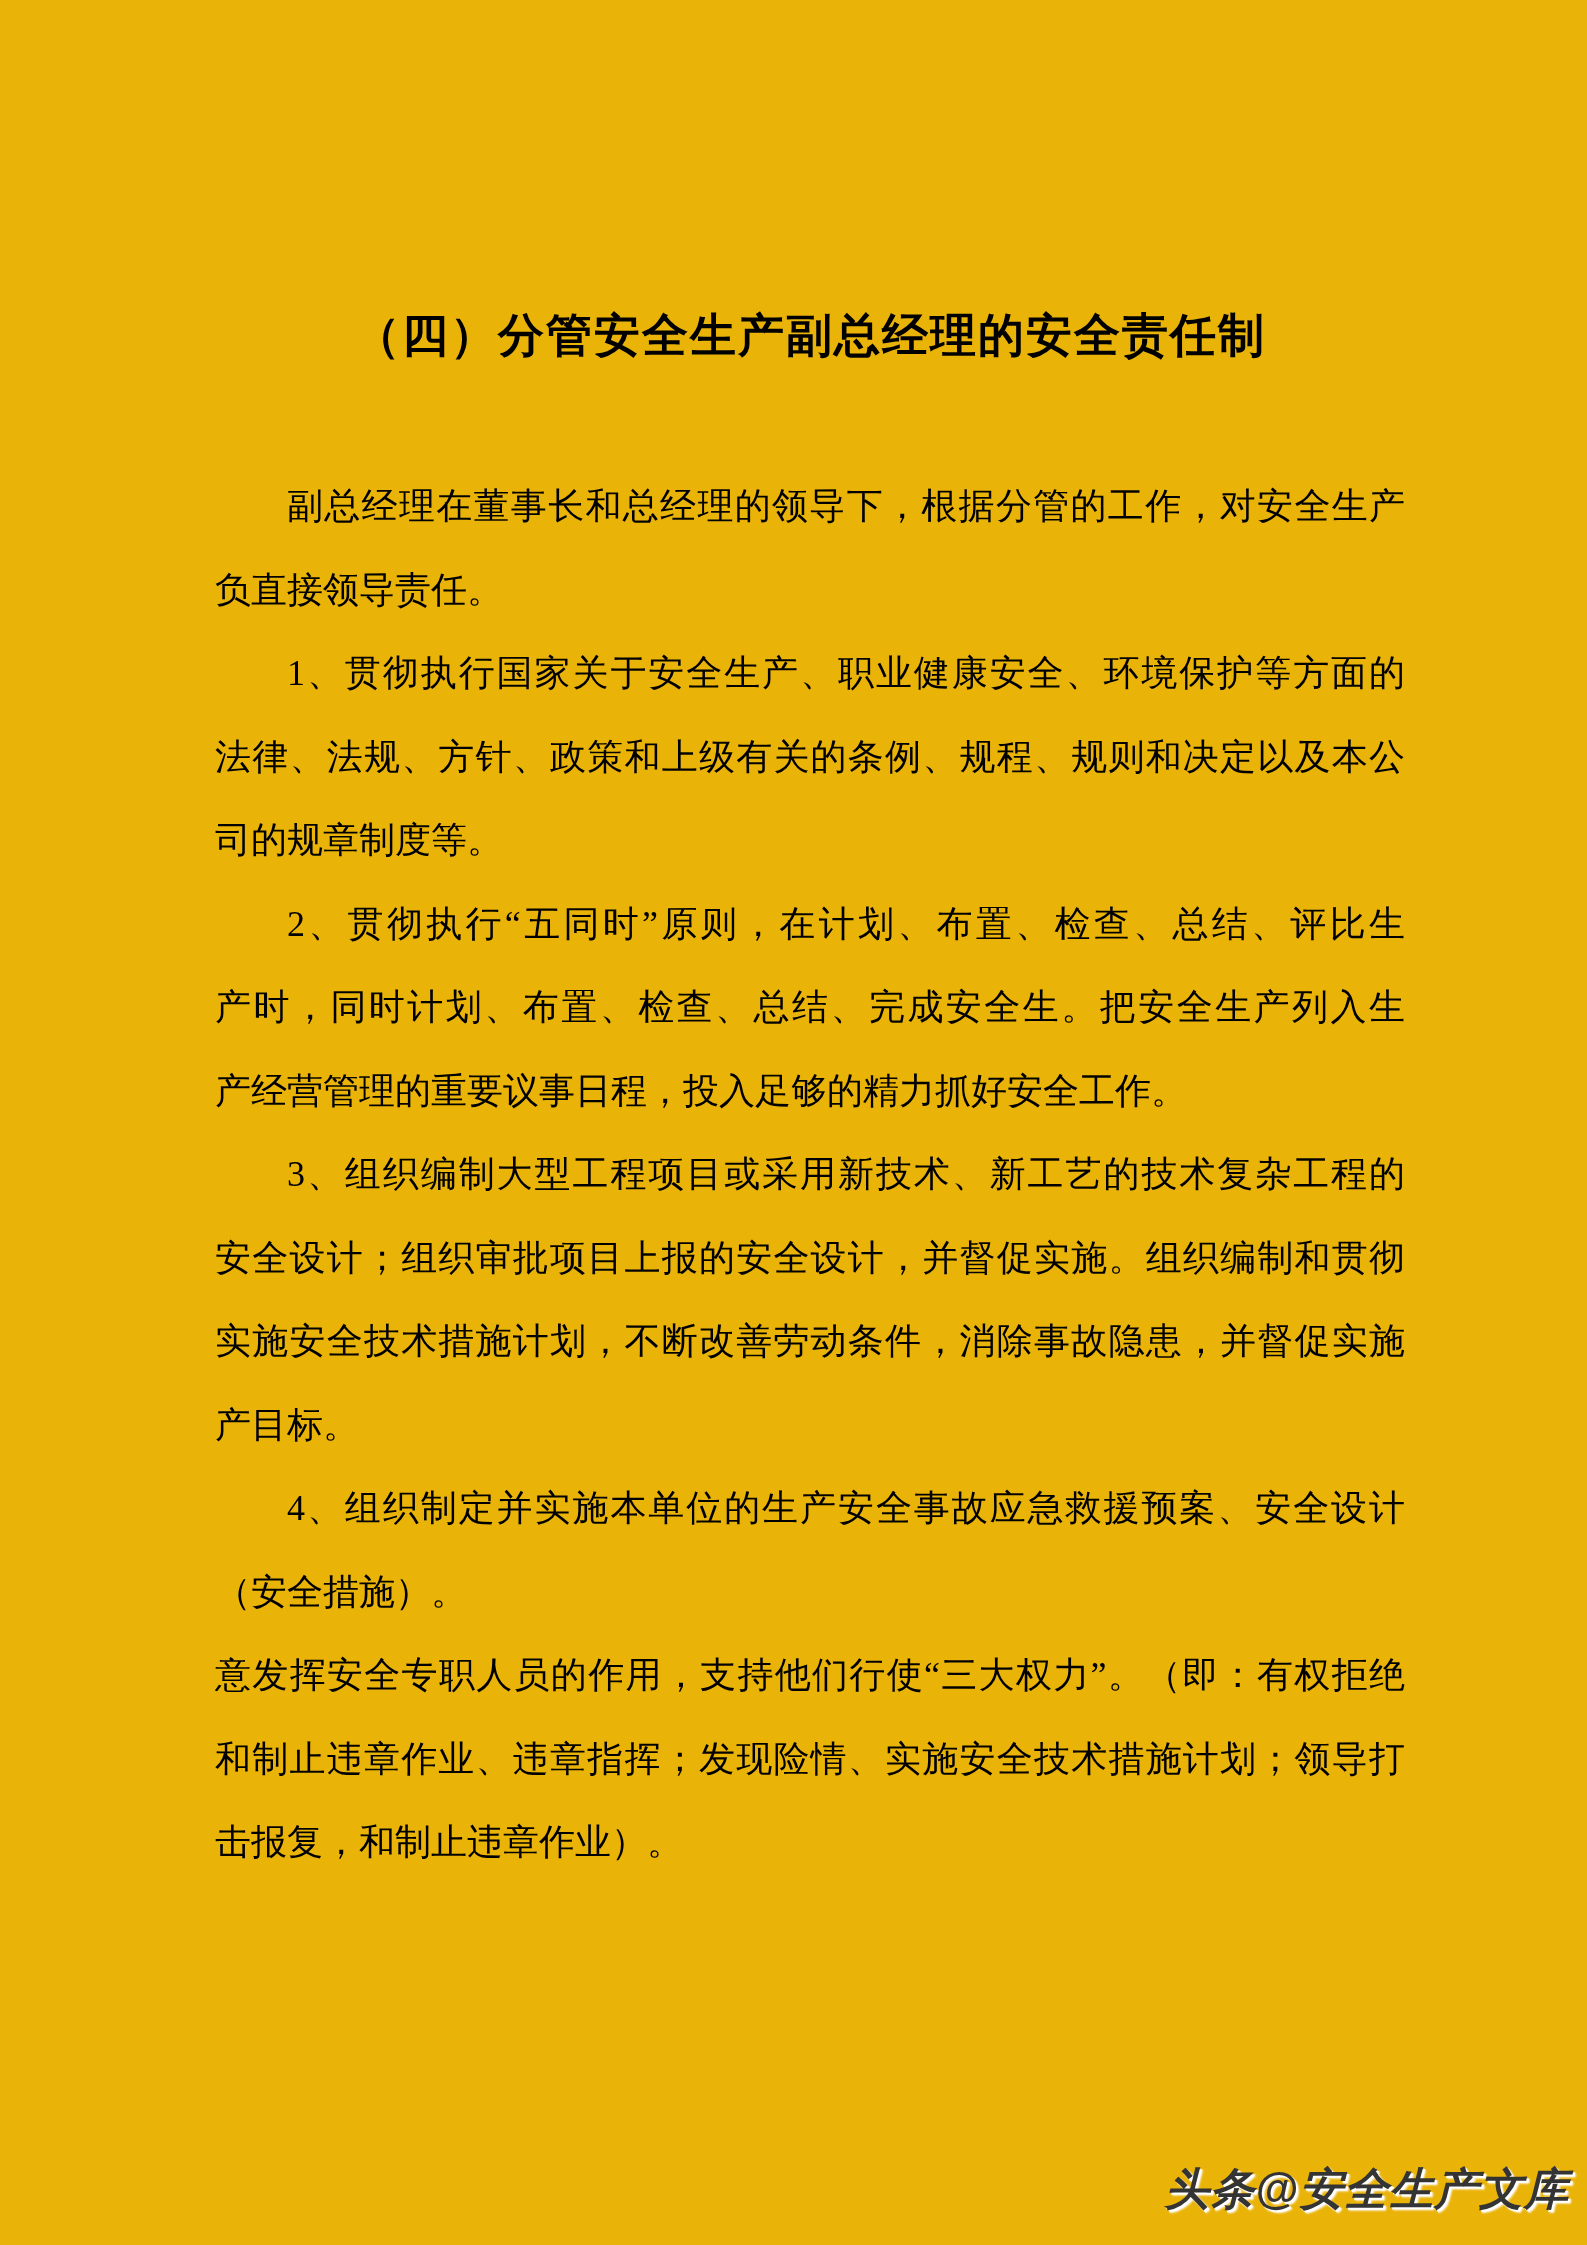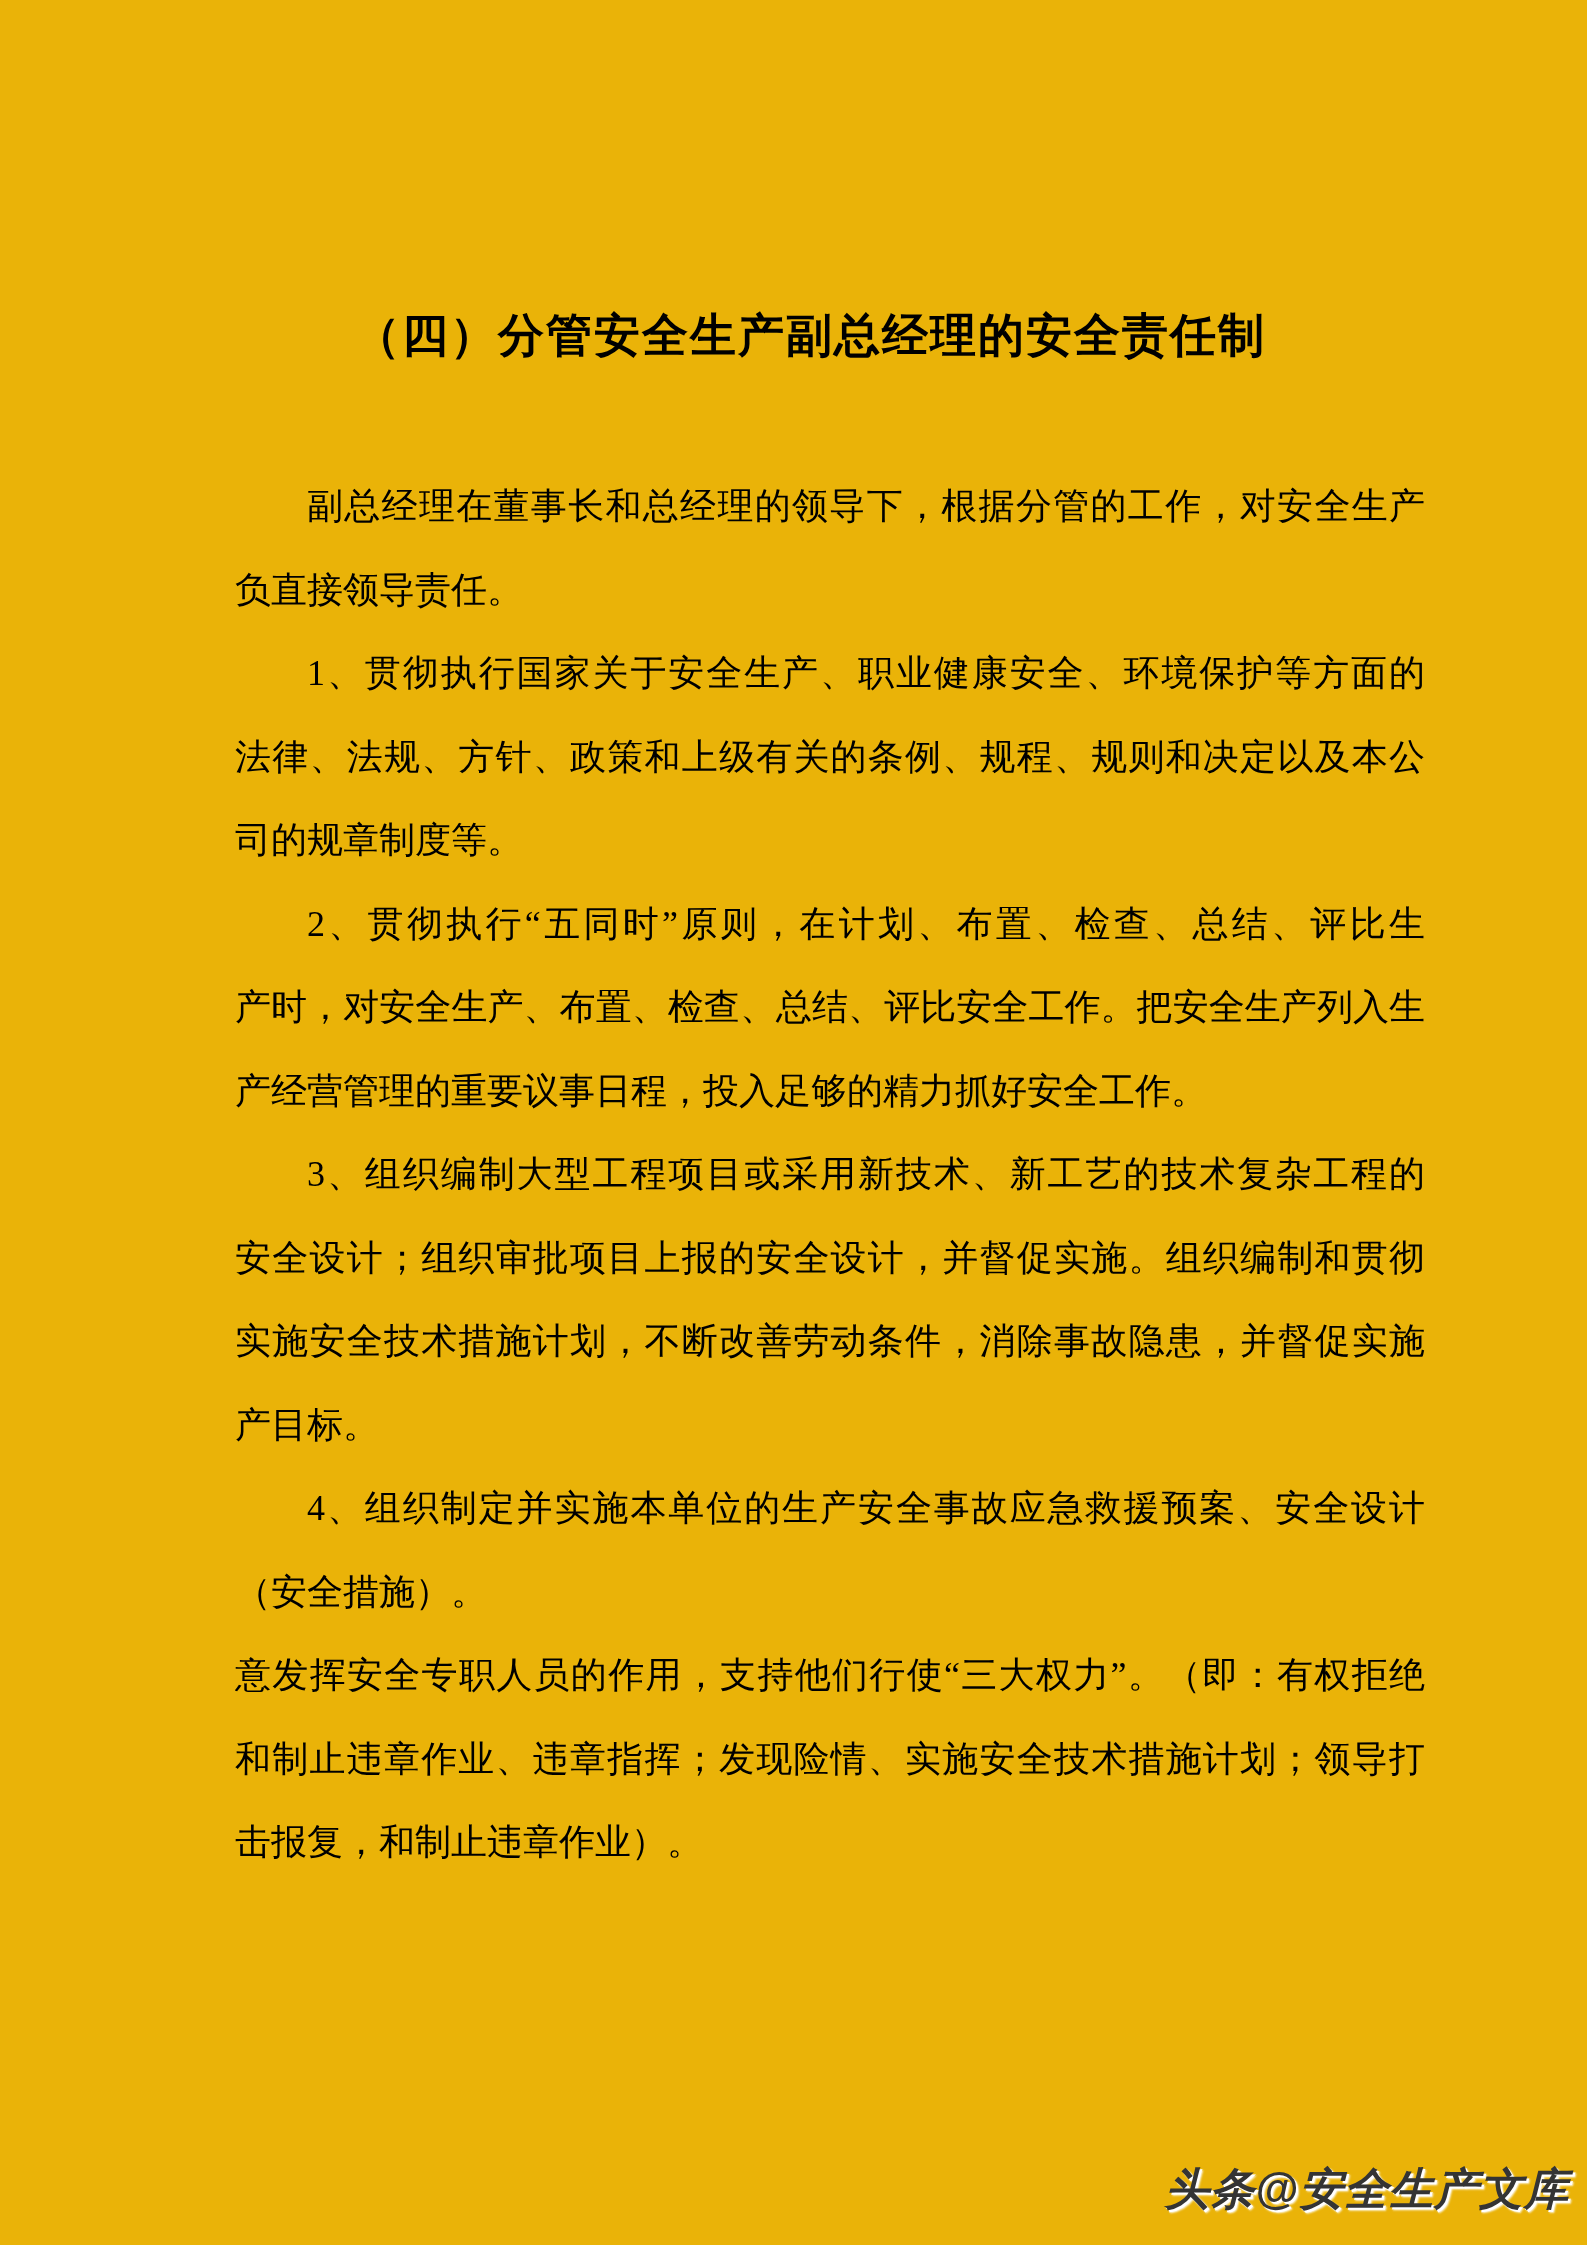--- a/index.html
+++ b/index.html
@@ -30,21 +30,20 @@
     letter-spacing: 2px;
     color: #000000;
   }
   .doc-body {
     position: absolute;
     top: 465px;
     left: 215px;
     width: 1190px;
     color: #000000;
     font-size: 36px;
-    margin-left: 20px;
   }
   .line {
     height: 83.5px;
     line-height: 83.5px;
     text-align: justify;
     text-align-last: left;
     overflow: hidden;
     white-space: normal;
   }
   .line.justify { text-align-last: justify; }
@@ -72,21 +71,21 @@
 
   <div class="doc-body">
     <div class="line indent justify">副总经理在董事长和总经理的领导下，根据分管的工作，对安全生产</div>
     <div class="line">负直接领导责任。</div>
 
     <div class="line indent justify">1、贯彻执行国家关于安全生产、职业健康安全、环境保护等方面的</div>
     <div class="line justify">法律、法规、方针、政策和上级有关的条例、规程、规则和决定以及本公</div>
     <div class="line">司的规章制度等。</div>
 
     <div class="line indent justify">2、贯彻执行“五同时”原则，在计划、布置、检查、总结、评比生</div>
-    <div class="line justify">产时，对安全生产、布置、检查、总结、评比安全工作。把安全生产列入生</div>
+    <div class="line justify">产时，同时计划、布置、检查、总结、完成安全生。把安全生产列入生</div>
     <div class="line">产经营管理的重要议事日程，投入足够的精力抓好安全工作。</div>
 
     <div class="line indent justify">3、组织编制大型工程项目或采用新技术、新工艺的技术复杂工程的</div>
     <div class="line justify">安全设计；组织审批项目上报的安全设计，并督促实施。组织编制和贯彻</div>
     <div class="line justify">实施安全技术措施计划，不断改善劳动条件，消除事故隐患，并督促实施</div>
     <div class="line">产目标。</div>
 
     <div class="line indent justify">4、组织制定并实施本单位的生产安全事故应急救援预案、安全设计</div>
     <div class="line">（安全措施）。</div>
 

